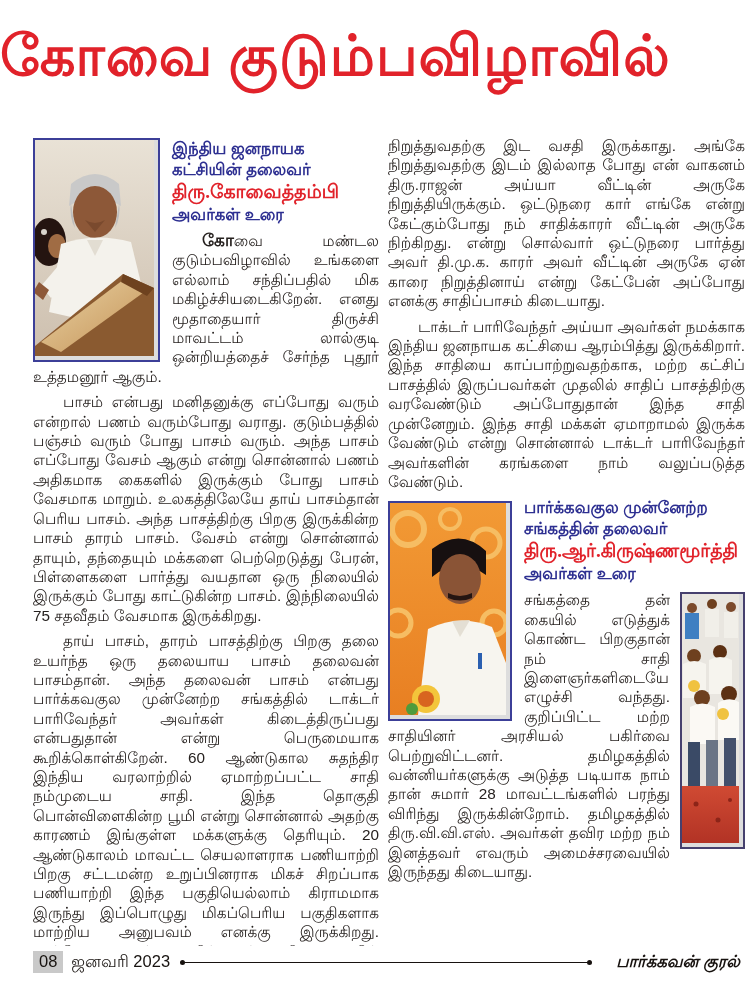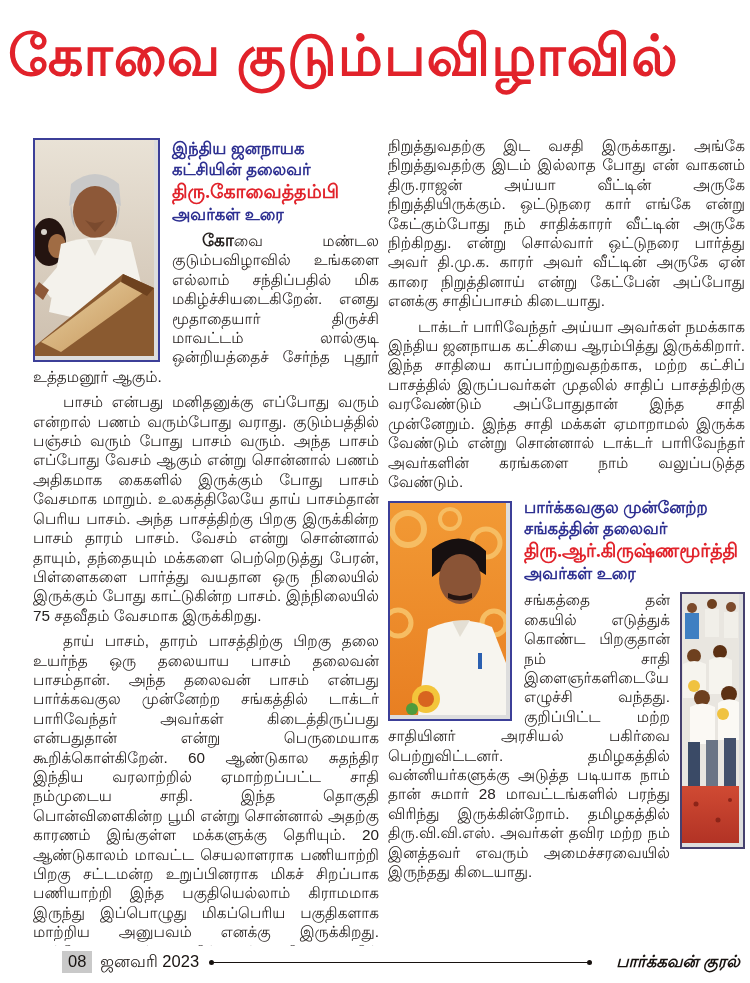--- a/index.html
+++ b/index.html
@@ -2,21 +2,21 @@
 <html style="--title-red: #e1222a; --heading-blue: #2d2f91; --photo-border: #3c3f98;"><head>
 <meta charset="utf-8">
 <style>
   html,body{margin:0;padding:0;background:#888;}
   .page{
     width:750px;height:983px;position:relative;background:#ffffff;
     font-family:"Liberation Sans", sans-serif;color:#26211f;overflow:hidden;
     margin:0 auto;
   }
   .main-title{
-    position:absolute;top:24px;left:8px;width:620px;text-align:left;
+    position:absolute;top:24px;left:0;width:620px;text-align:left;
     font-size:56px;font-weight:bold;letter-spacing:1px;
     color:var(--title-red,#e1222a);
     font-family:"Liberation Serif", serif;
     white-space:nowrap;
   }
   .content{
     position:absolute;top:136px;left:33px;width:712px;height:810px;
     display:flex;gap:9px;overflow:hidden;
   }
   .col{font-size:15.3px;line-height:19.4px;text-align:justify;}
@@ -30,21 +30,21 @@
   .hdr .hname{color:var(--title-red,#e1222a);font-weight:bold;font-size:19px;line-height:24px;font-family:"Liberation Serif",serif;padding-left:24px;}
   .photo{border:2px solid var(--photo-border,#3c3f98);background:#ddd;}
   .photo svg{display:block;}
   .photo-speaker{float:left;width:123px;height:220px;margin:2px 12px 4px 0;}
   .photo-portrait{float:left;width:120px;height:216px;margin:4px 12px 4px 0;}
   .photo-audience{float:right;width:61px;height:253px;margin:2px 0 4px 10px;border-color:#46406e;}
   .footer{
     position:absolute;left:33px;right:10px;top:950px;height:24px;
     display:flex;align-items:center;font-size:16.5px;color:#17120f;
   }
-  .pagenum{background:#c9c9c9;padding:1px 6px 2px 6px;margin-right:8px;margin-left:29px;}
+  .pagenum{background:#c9c9c9;padding:1px 6px 2px 6px;margin-right:8px;}
   .footer-date{margin-right:6px;white-space:nowrap;}
   .footer-rule{flex:1;display:flex;align-items:center;margin:0 4px;}
   .footer-rule .dot{width:5px;height:5px;border-radius:50%;background:#17120f;flex:none;}
   .footer-rule .line{flex:1;border-top:1.6px solid #17120f;height:0;}
   .mag-name{font-weight:bold;white-space:nowrap;margin-left:20px;font-style:italic;}
 </style>
 </head>
 <body>
 
 <div class="page">

